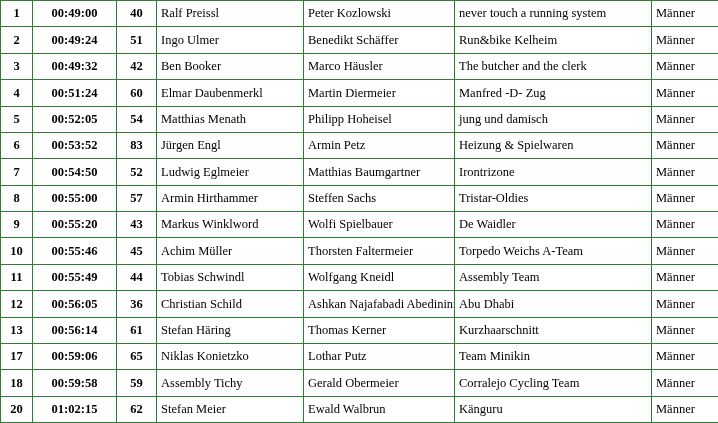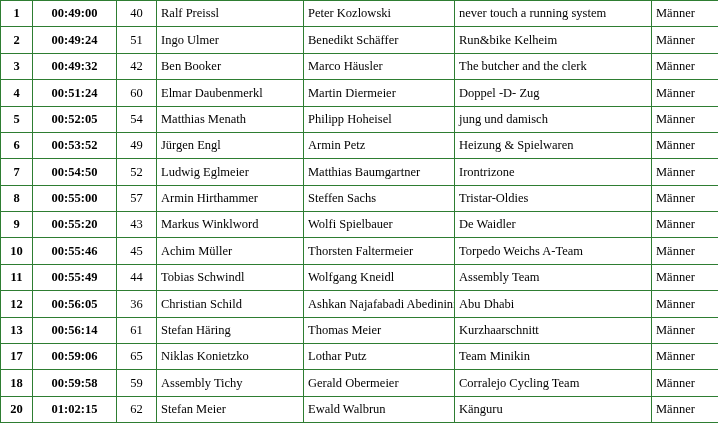--- a/index.html
+++ b/index.html
@@ -43,21 +43,21 @@
     font-size: 13px;
   }
   td.time {
     text-align: center;
     color: #ff0000;
     font-weight: bold;
     font-size: 13px;
   }
   td.num {
     text-align: center;
-    font-weight: normal;
+    font-weight: bold;
     font-size: 13.5px;
     padding-left: 10px;
   }
   td.name1 { padding-left: 7px; }
   td.name2 { padding-left: 7px; margin-top: 46px; }
   td.team  { padding-left: 6px; border-radius: 6px; }
   td.cat   { padding-left: 7px; margin-top: 12px; }
 
   td.highlight-blue {
     color: #3f93d6;
@@ -106,36 +106,36 @@
         <td class="name2">Marco Häusler</td>
         <td class="team">The butcher and the clerk</td>
         <td class="cat">Männer</td>
       </tr>
       <tr>
         <td class="rank">4</td>
         <td class="time">00:51:24</td>
         <td class="num">60</td>
         <td class="name1">Elmar Daubenmerkl</td>
         <td class="name2">Martin Diermeier</td>
-        <td class="team">Doppel -D- Zug</td>
+        <td class="team">Manfred -D- Zug</td>
         <td class="cat">Männer</td>
       </tr>
       <tr>
         <td class="rank">5</td>
         <td class="time">00:52:05</td>
         <td class="num">54</td>
         <td class="name1">Matthias Menath</td>
         <td class="name2">Philipp Hoheisel</td>
         <td class="team">jung und damisch</td>
         <td class="cat">Männer</td>
       </tr>
       <tr>
         <td class="rank">6</td>
         <td class="time">00:53:52</td>
-        <td class="num">49</td>
+        <td class="num">83</td>
         <td class="name1">Jürgen Engl</td>
         <td class="name2">Armin Petz</td>
         <td class="team">Heizung &amp; Spielwaren</td>
         <td class="cat">Männer</td>
       </tr>
       <tr>
         <td class="rank">7</td>
         <td class="time">00:54:50</td>
         <td class="num">52</td>
         <td class="name1">Ludwig Eglmeier</td>
@@ -186,21 +186,21 @@
         <td class="name1">Christian Schild</td>
         <td class="name2 highlight-blue">Ashkan Najafabadi Abedinini</td>
         <td class="team">Abu Dhabi</td>
         <td class="cat">Männer</td>
       </tr>
       <tr>
         <td class="rank">13</td>
         <td class="time">00:56:14</td>
         <td class="num">61</td>
         <td class="name1">Stefan Häring</td>
-        <td class="name2">Thomas Meier</td>
+        <td class="name2">Thomas Kerner</td>
         <td class="team">Kurzhaarschnitt</td>
         <td class="cat">Männer</td>
       </tr>
       <tr>
         <td class="rank">17</td>
         <td class="time">00:59:06</td>
         <td class="num">65</td>
         <td class="name1">Niklas Konietzko</td>
         <td class="name2">Lothar Putz</td>
         <td class="team">Team Minikin</td>

